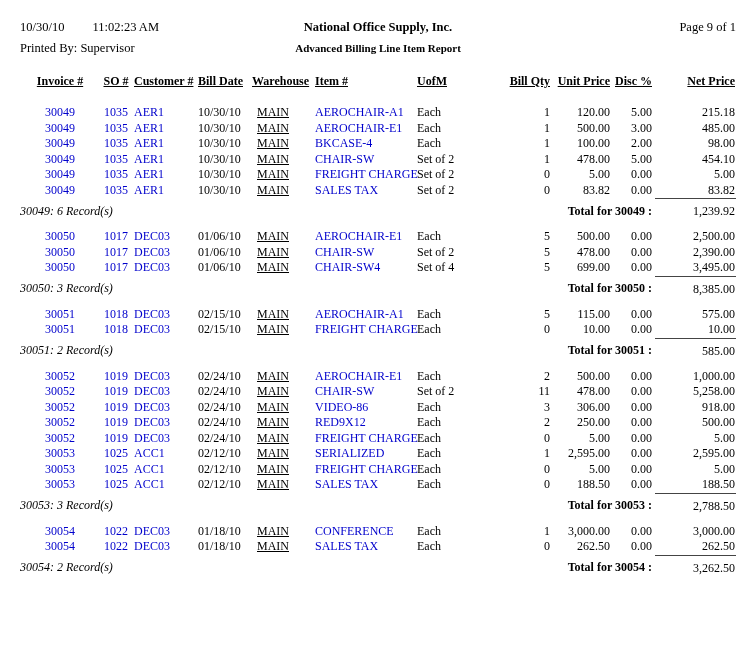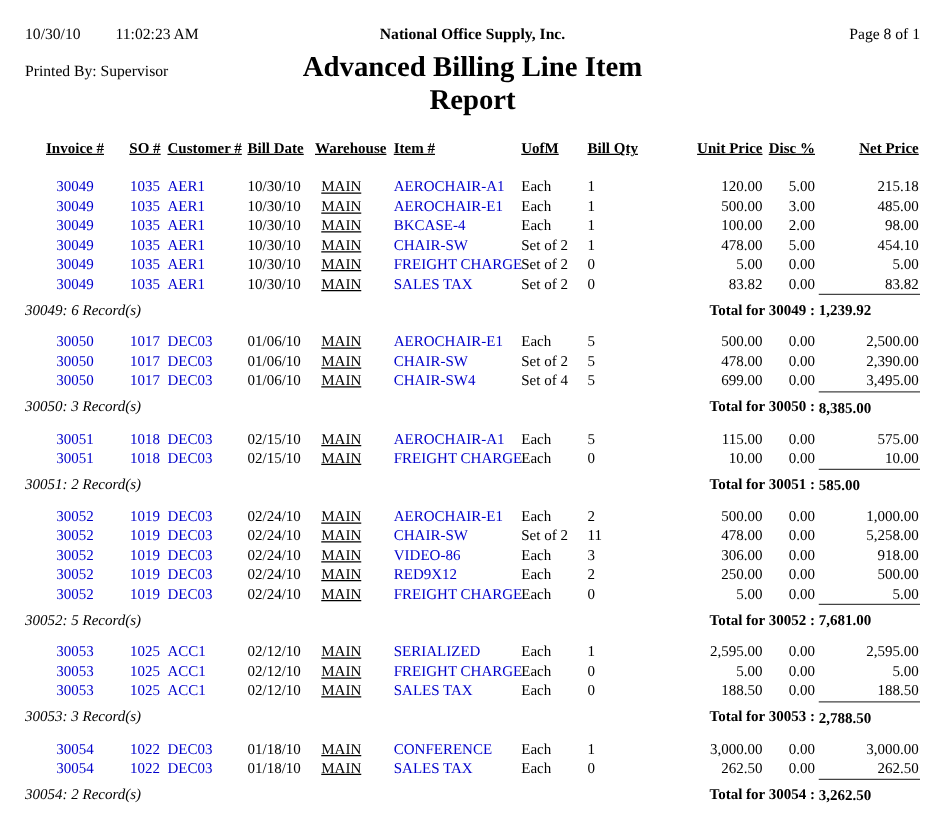--- a/index.html
+++ b/index.html
@@ -15,21 +15,21 @@
     overflow: hidden;
   }
 
   .hdr-row { display: flex; align-items: baseline; }
   .hdr-left  { width: 215px; font-size: 12.5px; }
   .hdr-center{ flex: 1; text-align: center; }
   .hdr-right { width: 215px; text-align: right; font-size: 12.5px; }
   .company   { font-weight: bold; font-size: 12.5px; }
   .hdr-row2  { margin-top: 6px; }
   .printed-by{ font-size: 12.5px; }
-  .title     { font-weight: bold; font-size: 23px; }
+  .title     { font-weight: bold; font-size: 11px; }
   .time-val  { margin-left: 28px; }
 
   table.report-table {
     width: 716px;
     border-collapse: collapse;
     table-layout: fixed;
     margin-top: 18px;
   }
   col.w0 { width: 80px; }  col.w1 { width: 32px; }  col.w2 { width: 63px; }
   col.w3 { width: 55px; }  col.w4 { width: 60px; }  col.w5 { width: 105px; }
@@ -43,43 +43,43 @@
   td { font-size: 12px; line-height: 15.5px; padding: 0; white-space: nowrap; }
 
   .c0 { text-align: center; }
   .c1 { text-align: center; }
   .c2 { padding-left: 2px; }
   .c3 { padding-left: 3px; }
   .c4 { padding-left: 7px; text-decoration: underline; }
   th.c4 { padding-left: 2px; }
   .c5 { padding-left: 5px; }
   .c6 { padding-left: 2px; }
-  .c7 { text-align: left; padding-right: 2px; }
+  .c7 { text-align: right; padding-right: 2px; }
   .c8 { text-align: right; padding-right: 2px; }
   .c9 { text-align: right; padding-right: 3px; }
   .c10 { text-align: right; padding-right: 1px; }
 
   .blue { color: var(--data-blue, #0000cc); }
 
   .group-footer td { padding-top: 5px; padding-bottom: 10px; line-height: 15px; }
   .rec-count   { font-style: italic; text-align: left; font-size: 12px; }
   .total-label { font-weight: bold; text-align: right; padding-right: 3px; }
-  .total-value { font-weight: bold; text-align: left; padding-right: 1px; border-top: 1px solid #444; }
+  .total-value { font-weight: normal; text-align: right; padding-right: 1px; border-top: 1px solid #444; }
 </style>
 </head>
 <body>
 
 <div class="report">
 
   <div class="hdr-row">
     <div class="hdr-left">
       <span>10/30/10</span><span class="time-val">11:02:23 AM</span>
     </div>
     <div class="hdr-center company">National Office Supply, Inc.</div>
-    <div class="hdr-right">Page 8 of 1</div>
+    <div class="hdr-right">Page 9 of 1</div>
   </div>
 
   <div class="hdr-row hdr-row2">
     <div class="hdr-left printed-by">Printed By: Supervisor</div>
     <div class="hdr-center title">Advanced Billing Line Item Report</div>
     <div class="hdr-right"></div>
   </div>
 
   <table class="report-table">
     <colgroup>
@@ -327,25 +327,20 @@
           <td class="c2 blue">DEC03</td>
           <td class="c3">02/24/10</td>
           <td class="c4">MAIN</td>
           <td class="c5 blue">FREIGHT CHARGE</td>
           <td class="c6">Each</td>
           <td class="c7">0</td>
           <td class="c8">5.00</td>
           <td class="c9">0.00</td>
           <td class="c10">5.00</td>
         </tr>
-        <tr class="group-footer">
-          <td class="rec-count" colspan="7">30052: 5 Record(s)</td>
-          <td class="total-label" colspan="3">Total for 30052 :</td>
-          <td class="total-value">7,681.00</td>
-        </tr>
         <tr>
           <td class="c0 blue">30053</td>
           <td class="c1 blue">1025</td>
           <td class="c2 blue">ACC1</td>
           <td class="c3">02/12/10</td>
           <td class="c4">MAIN</td>
           <td class="c5 blue">SERIALIZED</td>
           <td class="c6">Each</td>
           <td class="c7">1</td>
           <td class="c8">2,595.00</td>

